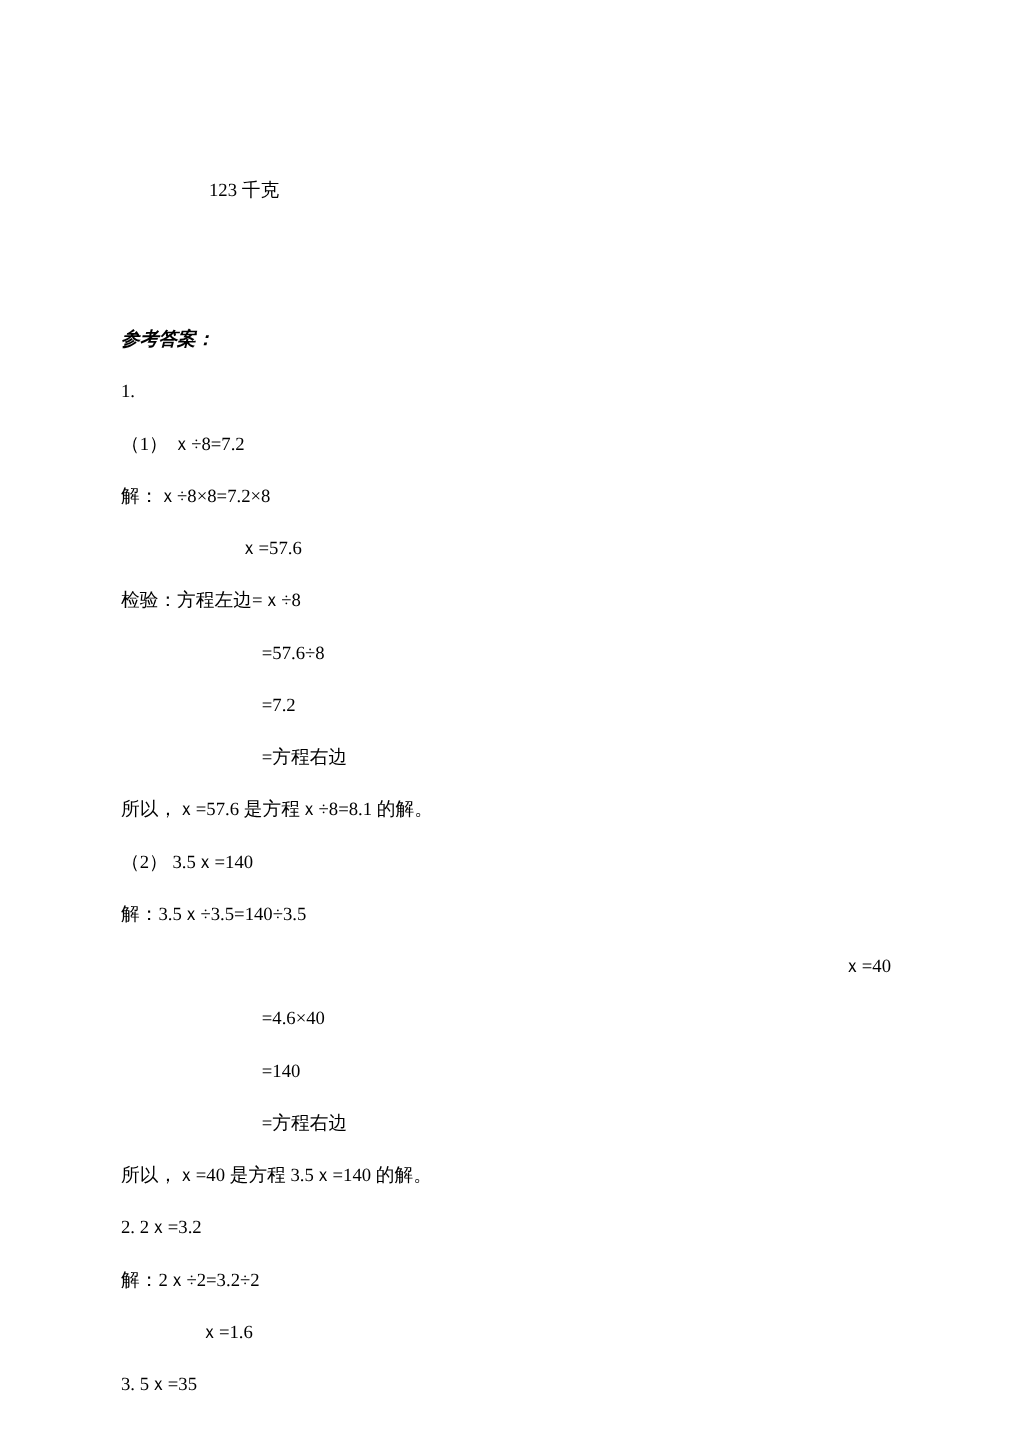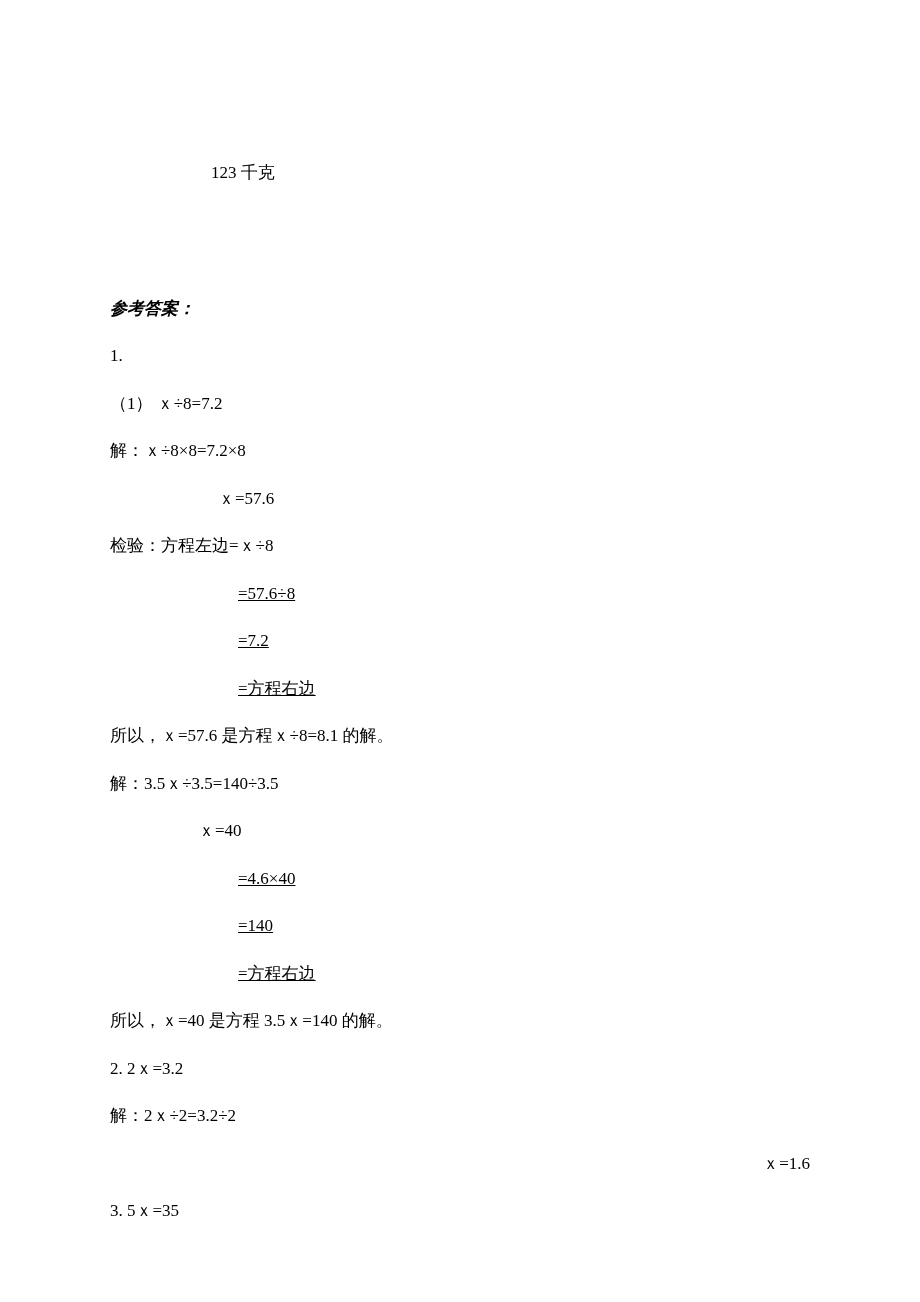--- a/index.html
+++ b/index.html
@@ -11,67 +11,67 @@
       height: 1302px;
       position: relative;
     }
     .page {
       padding: 160px 110px 0 110px;
       font-size: 17px;
       line-height: 1.5;
       color: #000;
     }
     .top-line {
-      margin-left: 101px;
+      margin-left: 80px;
       margin-bottom: 110px;
     }
     .heading {
       font-weight: bold;
       margin-bottom: 22px;
       font-style: italic;
     }
     .line {
       margin-bottom: 22px;
     }
     .indent1 {
       padding-left: 0;
     }
     .indent-va {
       padding-left: 108px;
     }
     .indent-eq {
       padding-left: 128px;
-      text-decoration: underline;
     }
     .indent-vb {
       padding-left: 88px;
+      text-align: right;
     }
     .indent-vc {
       padding-left: 72px;
-      text-align: right;
     }
   </style>
 </head>
 <body>
 
 <div class="page">
   <div class="top-line">123 千克</div>
 
   <div class="heading">参考答案：</div>
 
   <div class="line indent1">1.</div>
   <div class="line indent1">（1）  ｘ÷8=7.2</div>
   <div class="line indent1">解：ｘ÷8×8=7.2×8</div>
   <div class="line indent-va">ｘ=57.6</div>
   <div class="line indent1">检验：方程左边=ｘ÷8</div>
   <div class="line indent-eq">=57.6÷8</div>
   <div class="line indent-eq">=7.2</div>
   <div class="line indent-eq">=方程右边</div>
   <div class="line indent1">所以，ｘ=57.6 是方程ｘ÷8=8.1 的解。</div>
 
+  <div class="line indent1">（2）   3.5ｘ=140</div>
   <div class="line indent1">解：3.5ｘ÷3.5=140÷3.5</div>
   <div class="line indent-vb">ｘ=40</div>
   <div class="line indent-eq">=4.6×40</div>
   <div class="line indent-eq">=140</div>
   <div class="line indent-eq">=方程右边</div>
   <div class="line indent1">所以，ｘ=40 是方程 3.5ｘ=140 的解。</div>
 
   <div class="line indent1">2.    2ｘ=3.2</div>
   <div class="line indent1">解：2ｘ÷2=3.2÷2</div>
   <div class="line indent-vc">ｘ=1.6</div>

